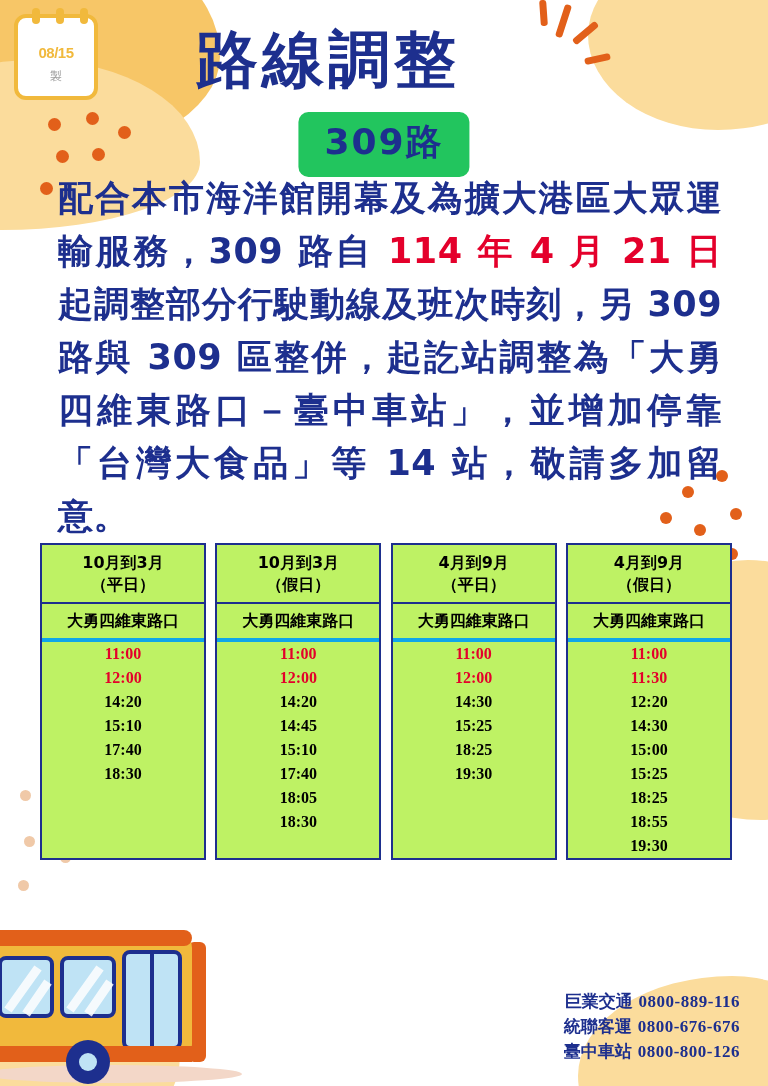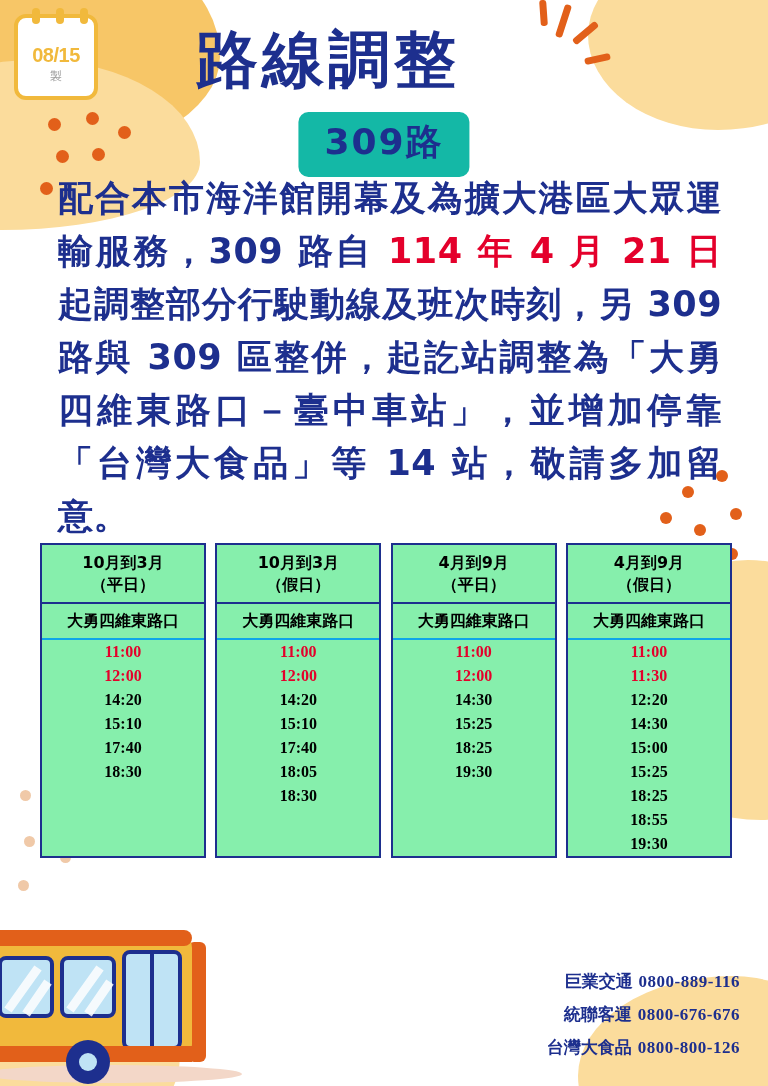--- a/index.html
+++ b/index.html
@@ -104,21 +104,21 @@
     background: #f1b93c;
     border-radius: 4px;
   }
   .calendar-date {
     position: absolute;
     top: 26px;
     left: 0;
     right: 0;
     text-align: center;
     color: #f1b93c;
-    font-size: 20px;
+    font-size: 15px;
     font-weight: bold;
     letter-spacing: -0.5px;
   }
   .calendar-sub {
     position: absolute;
     top: 50px;
     left: 0;
     right: 0;
     text-align: center;
     color: #9d9d9d;
@@ -148,21 +148,21 @@
     position: absolute;
     background: #e2601a;
     border-radius: 3px;
   }
 
   .route-badge {
     position: absolute;
     top: 112px;
     left: 50%;
     transform: translateX(-50%);
-    background: #14b8a6;
+    background: #22c55e;
     border-radius: 10px;
     padding: 6px 26px 10px 26px;
     color: #1d2f8e;
     font-size: 36px;
     font-weight: bold;
     letter-spacing: 2px;
     font-family: "DejaVu Sans", "Liberation Sans", sans-serif;
   }
 
   
@@ -186,35 +186,35 @@
     position: absolute;
     top: 543px;
     left: 40px;
     width: 692px;
     display: flex;
     justify-content: space-between;
   }
   .tt {
     width: 166px;
     border: 2px solid #1d2f8e;
-    background: #86efac;
+    background: #bef264;
     box-sizing: border-box;
   }
   .tt-head {
     border-bottom: 2px solid #1d2f8e;
     text-align: center;
     padding: 7px 0 6px 0;
     color: #000000;
     font-size: 16px;
     font-weight: bold;
     line-height: 22px;
     font-family: "DejaVu Sans", "Liberation Sans", sans-serif;
   }
   .tt-stop {
-    border-bottom: 2px solid #0ea5e9;
+    border-bottom: 4px solid #0ea5e9;
     text-align: center;
     padding: 7px 0 6px 0;
     color: #000000;
     font-size: 16px;
     font-weight: bold;
     font-family: "DejaVu Sans", "Liberation Sans", sans-serif;
   }
   .tt-time {
     text-align: center;
     font-size: 16px;
@@ -227,21 +227,21 @@
 
   
   .contacts {
     position: absolute;
     right: 28px;
     bottom: 22px;
     text-align: right;
     color: #1d2f8e;
     font-size: 17px;
     font-weight: bold;
-    line-height: 32px;
+    line-height: 24px;
     font-family: "DejaVu Sans", "Liberation Sans", sans-serif;
   }
   .contacts .row { white-space: nowrap; }
   .contacts .num {
     font-family: "Liberation Serif", serif;
     letter-spacing: 0.5px;
   }
 
   
   .bus {
@@ -334,20 +334,21 @@
   <div class="tt">
     <div class="tt-head">
       <div>10月到3月</div>
       <div>（假日）</div>
     </div>
     <div class="tt-stop">大勇四維東路口</div>
     <div>
       <div class="tt-time red">11:00</div>
       <div class="tt-time red">12:00</div>
       <div class="tt-time">14:20</div>
+      <div class="tt-time">14:45</div>
       <div class="tt-time">15:10</div>
       <div class="tt-time">17:40</div>
       <div class="tt-time">18:05</div>
       <div class="tt-time">18:30</div>
     </div>
   </div>
 
   <div class="tt">
     <div class="tt-head">
       <div>4月到9月</div>
@@ -408,16 +409,16 @@
 <div class="contacts">
   <div class="row">
     <span>巨業交通</span>
     <span class="num">0800-889-116</span>
   </div>
   <div class="row">
     <span>統聯客運</span>
     <span class="num">0800-676-676</span>
   </div>
   <div class="row">
-    <span>台灣大食品</span>
+    <span>臺中車站</span>
     <span class="num">0800-800-126</span>
   </div>
 </div>
 
 </body></html>

